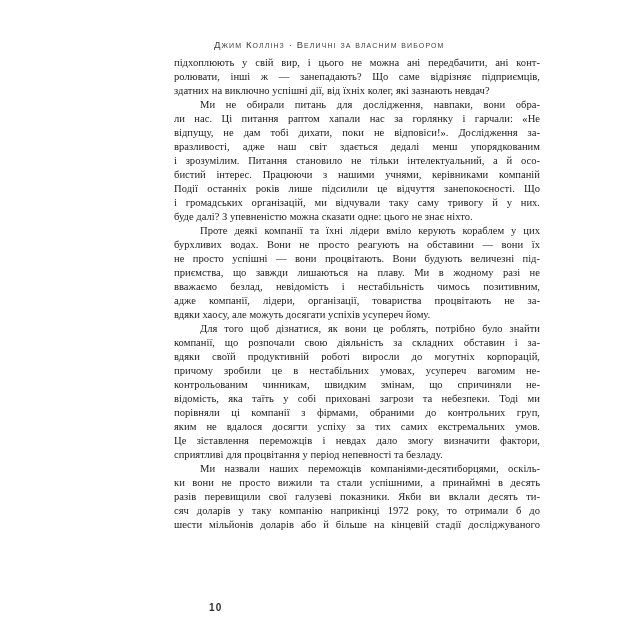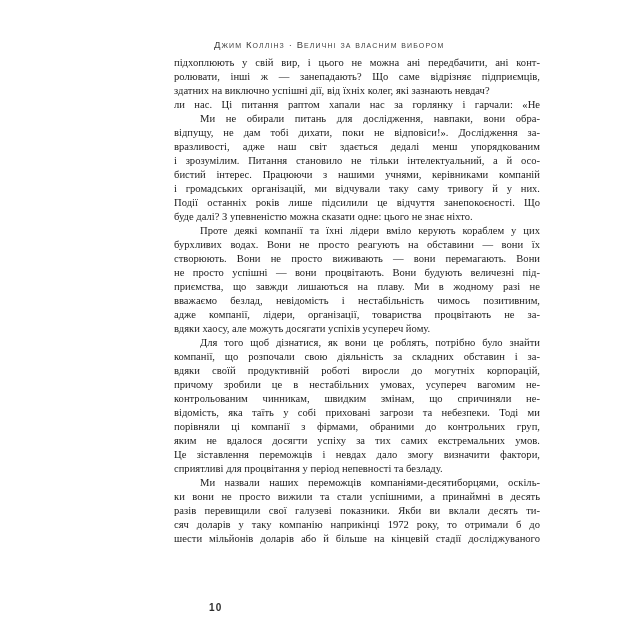--- a/index.html
+++ b/index.html
@@ -62,32 +62,31 @@
 </head>
 <body>
 
 <div class="page">
   <div class="running-header">Джим Коллінз · Величні за власним вибором</div>
 
   <div class="text-block" id="text-block">
       <div class="line">підхоплюють у свій вир, і цього не можна ані передбачити, ані конт-</div>
       <div class="line">ролювати, інші ж — занепадають? Що саме відрізняє підприємців,</div>
       <div class="line para-end">здатних на виключно успішні дії, від їхніх колег, які зазнають невдач?</div>
+      <div class="line indent">Ми не обирали питань для дослідження, навпаки, вони обра-</div>
       <div class="line">ли нас. Ці питання раптом хапали нас за горлянку і гарчали: «Не</div>
-      <div class="line indent">Ми не обирали питань для дослідження, навпаки, вони обра-</div>
       <div class="line">відпущу, не дам тобі дихати, поки не відповіси!». Дослідження за-</div>
       <div class="line">вразливості, адже наш світ здається дедалі менш упорядкованим</div>
       <div class="line">і зрозумілим. Питання становило не тільки інтелектуальний, а й осо-</div>
       <div class="line">бистий інтерес. Працюючи з нашими учнями, керівниками компаній</div>
+      <div class="line">Події останніх років лише підсилили це відчуття занепокоєності. Що</div>
       <div class="line">і громадських організацій, ми відчували таку саму тривогу й у них.</div>
-      <div class="line">Події останніх років лише підсилили це відчуття занепокоєності. Що</div>
       <div class="line para-end">буде далі? З упевненістю можна сказати одне: цього не знає ніхто.</div>
       <div class="line indent">Проте деякі компанії та їхні лідери вміло керують кораблем у цих</div>
       <div class="line">бурхливих водах. Вони не просто реагують на обставини — вони їх</div>
-      <div class="line">створюють. Вони не просто виживають — вони перемагають. Вони</div>
       <div class="line">не просто успішні — вони процвітають. Вони будують величезні під-</div>
       <div class="line">приємства, що завжди лишаються на плаву. Ми в жодному разі не</div>
       <div class="line">вважаємо безлад, невідомість і нестабільність чимось позитивним,</div>
       <div class="line">адже компанії, лідери, організації, товариства процвітають не за-</div>
       <div class="line para-end">вдяки хаосу, але можуть досягати успіхів усупереч йому.</div>
       <div class="line indent">Для того щоб дізнатися, як вони це роблять, потрібно було знайти</div>
       <div class="line">компанії, що розпочали свою діяльність за складних обставин і за-</div>
       <div class="line">вдяки своїй продуктивній роботі виросли до могутніх корпорацій,</div>
       <div class="line">причому зробили це в нестабільних умовах, усупереч вагомим не-</div>
       <div class="line">контрольованим чинникам, швидким змінам, що спричиняли не-</div>

